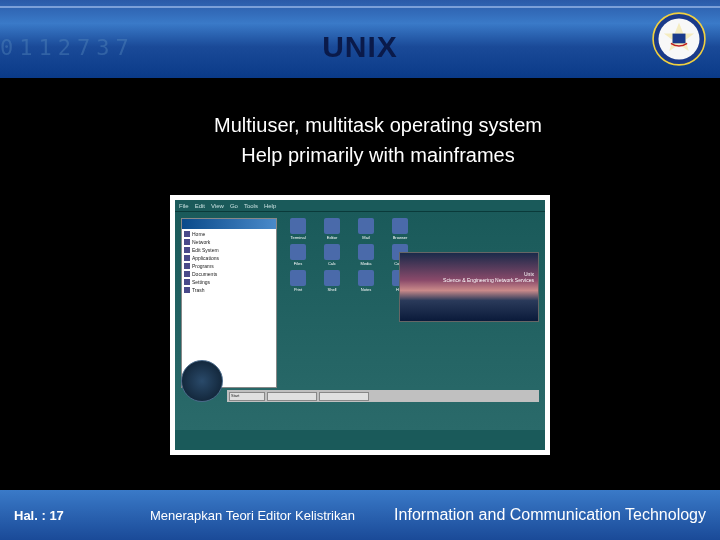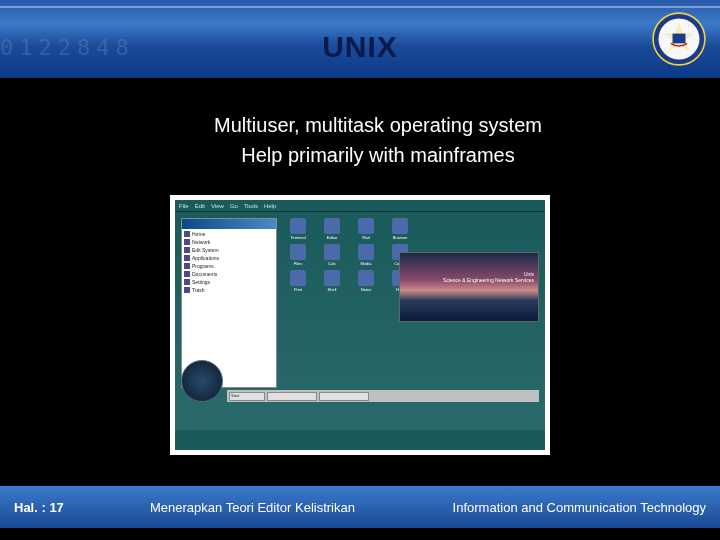--- a/index.html
+++ b/index.html
@@ -182,50 +182,50 @@
     padding-left: 1px;
     color: #222;
   }
   .ss-task {
     width: 50px; height: 9px;
     background: #e0e0e0;
     border: 1px solid #888;
   }
   .footer-band {
     position: absolute;
-    bottom: 12px; left: 0; right: 0;
-    height: 42px;
+    bottom: 0; left: 0; right: 0;
+    height: 50px;
     background: linear-gradient(to bottom, #3a7ac8 0%, #1a4a98 100%);
     display: flex;
     align-items: center;
     color: #fff;
   }
   .footer-page {
     position: absolute;
     left: 14px;
     font-size: 13px;
     font-weight: bold;
   }
   .footer-mid {
     position: absolute;
     left: 150px;
     font-size: 13px;
   }
   .footer-right {
     position: absolute;
     right: 14px;
-    font-size: 13px;
+    font-size: 16px;
   }
 </style>
 </head>
 <body>
 
 <div class="header-band">
   <div class="header-top-line"></div>
-  <div class="digital-bg">0122848</div>
+  <div class="digital-bg">0112737</div>
   <div class="title">UNIX</div>
   <div class="logo">
     <svg viewBox="0 0 100 100">
       <circle cx="50" cy="50" r="48" fill="#1a3a8a" stroke="#f0d040" stroke-width="3"></circle>
       <circle cx="50" cy="50" r="38" fill="#f8f8f8"></circle>
       <path d="M50 20 L58 40 L78 40 L62 52 L68 72 L50 60 L32 72 L38 52 L22 40 L42 40 Z" fill="#f0d040" opacity="0.3"></path>
       <rect x="38" y="40" width="24" height="18" fill="#1a3a8a"></rect>
       <path d="M35 58 Q50 68 65 58" fill="none" stroke="#c02020" stroke-width="3"></path>
     </svg>
   </div>

